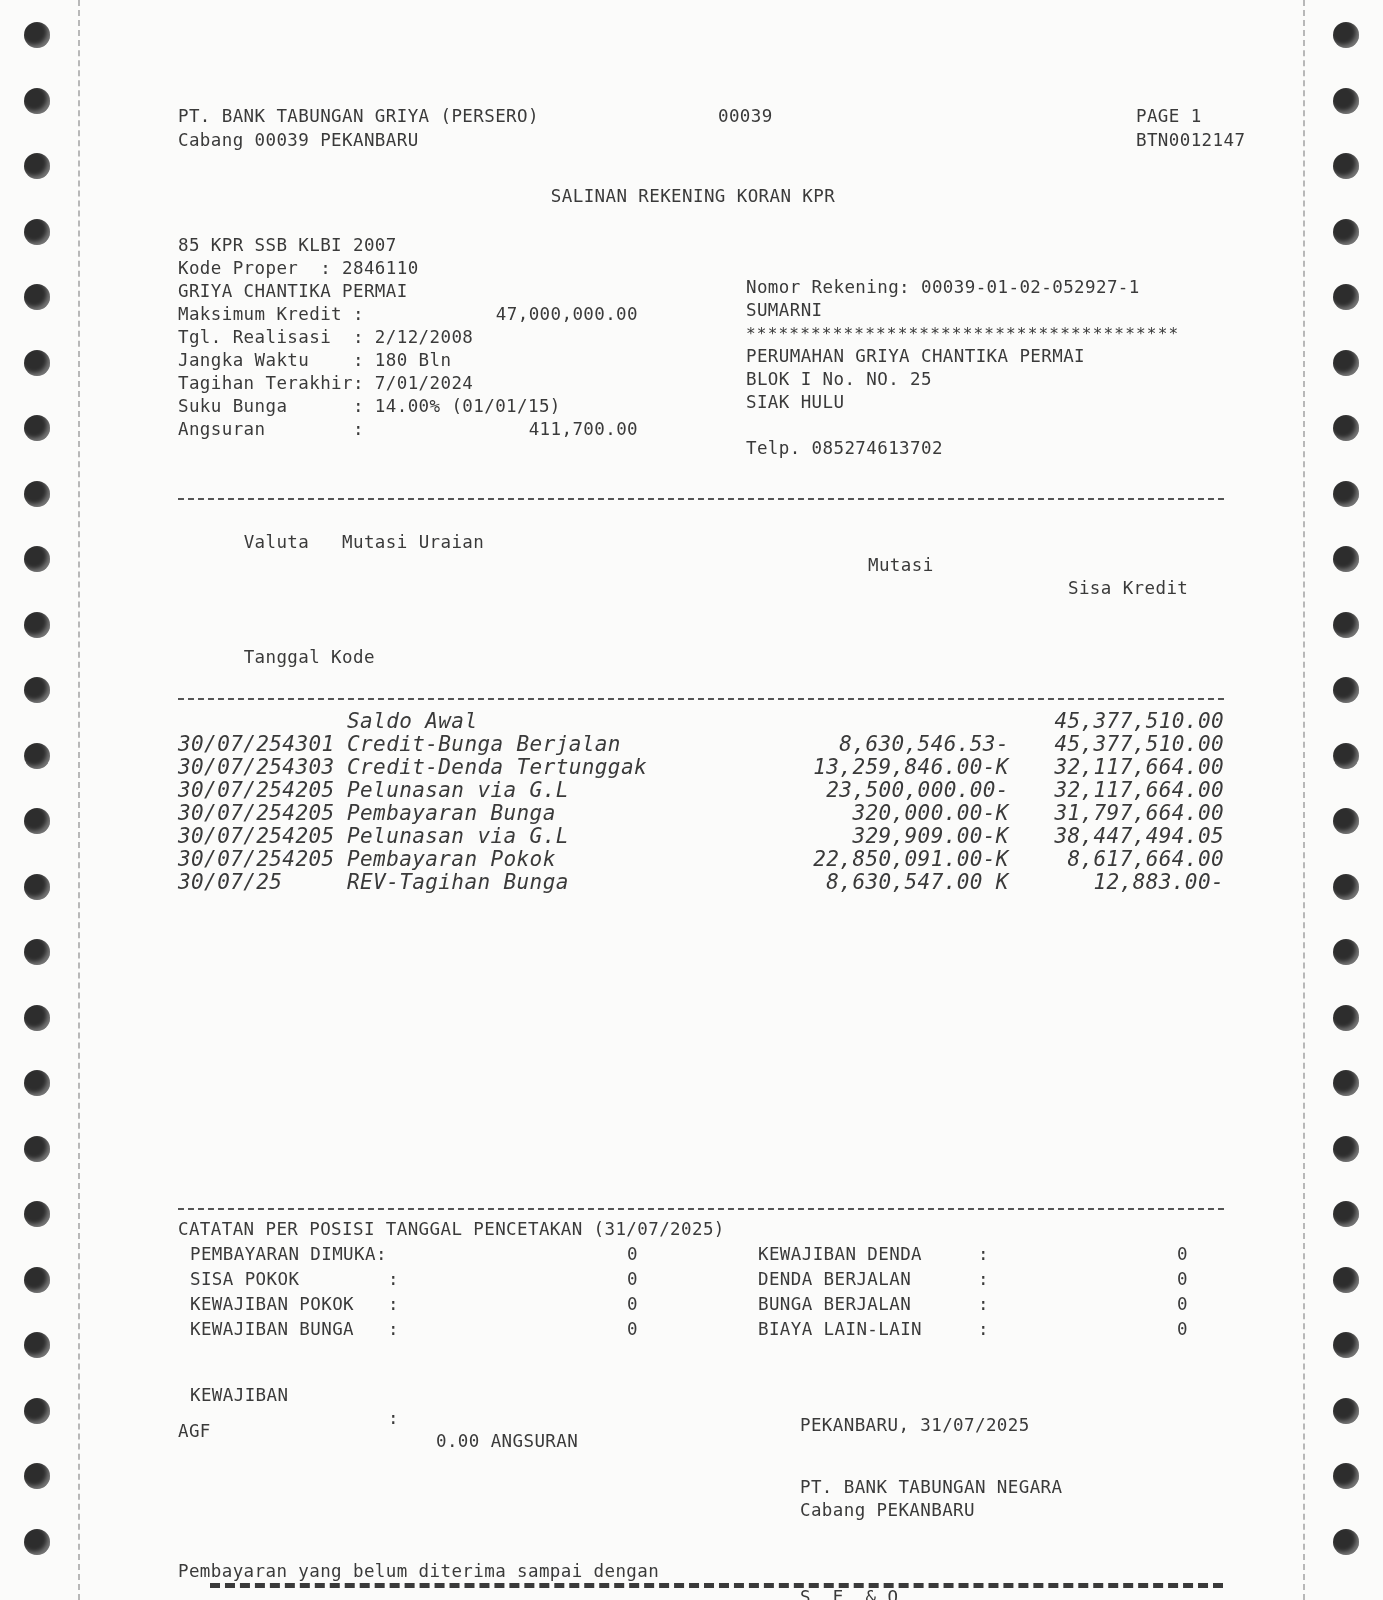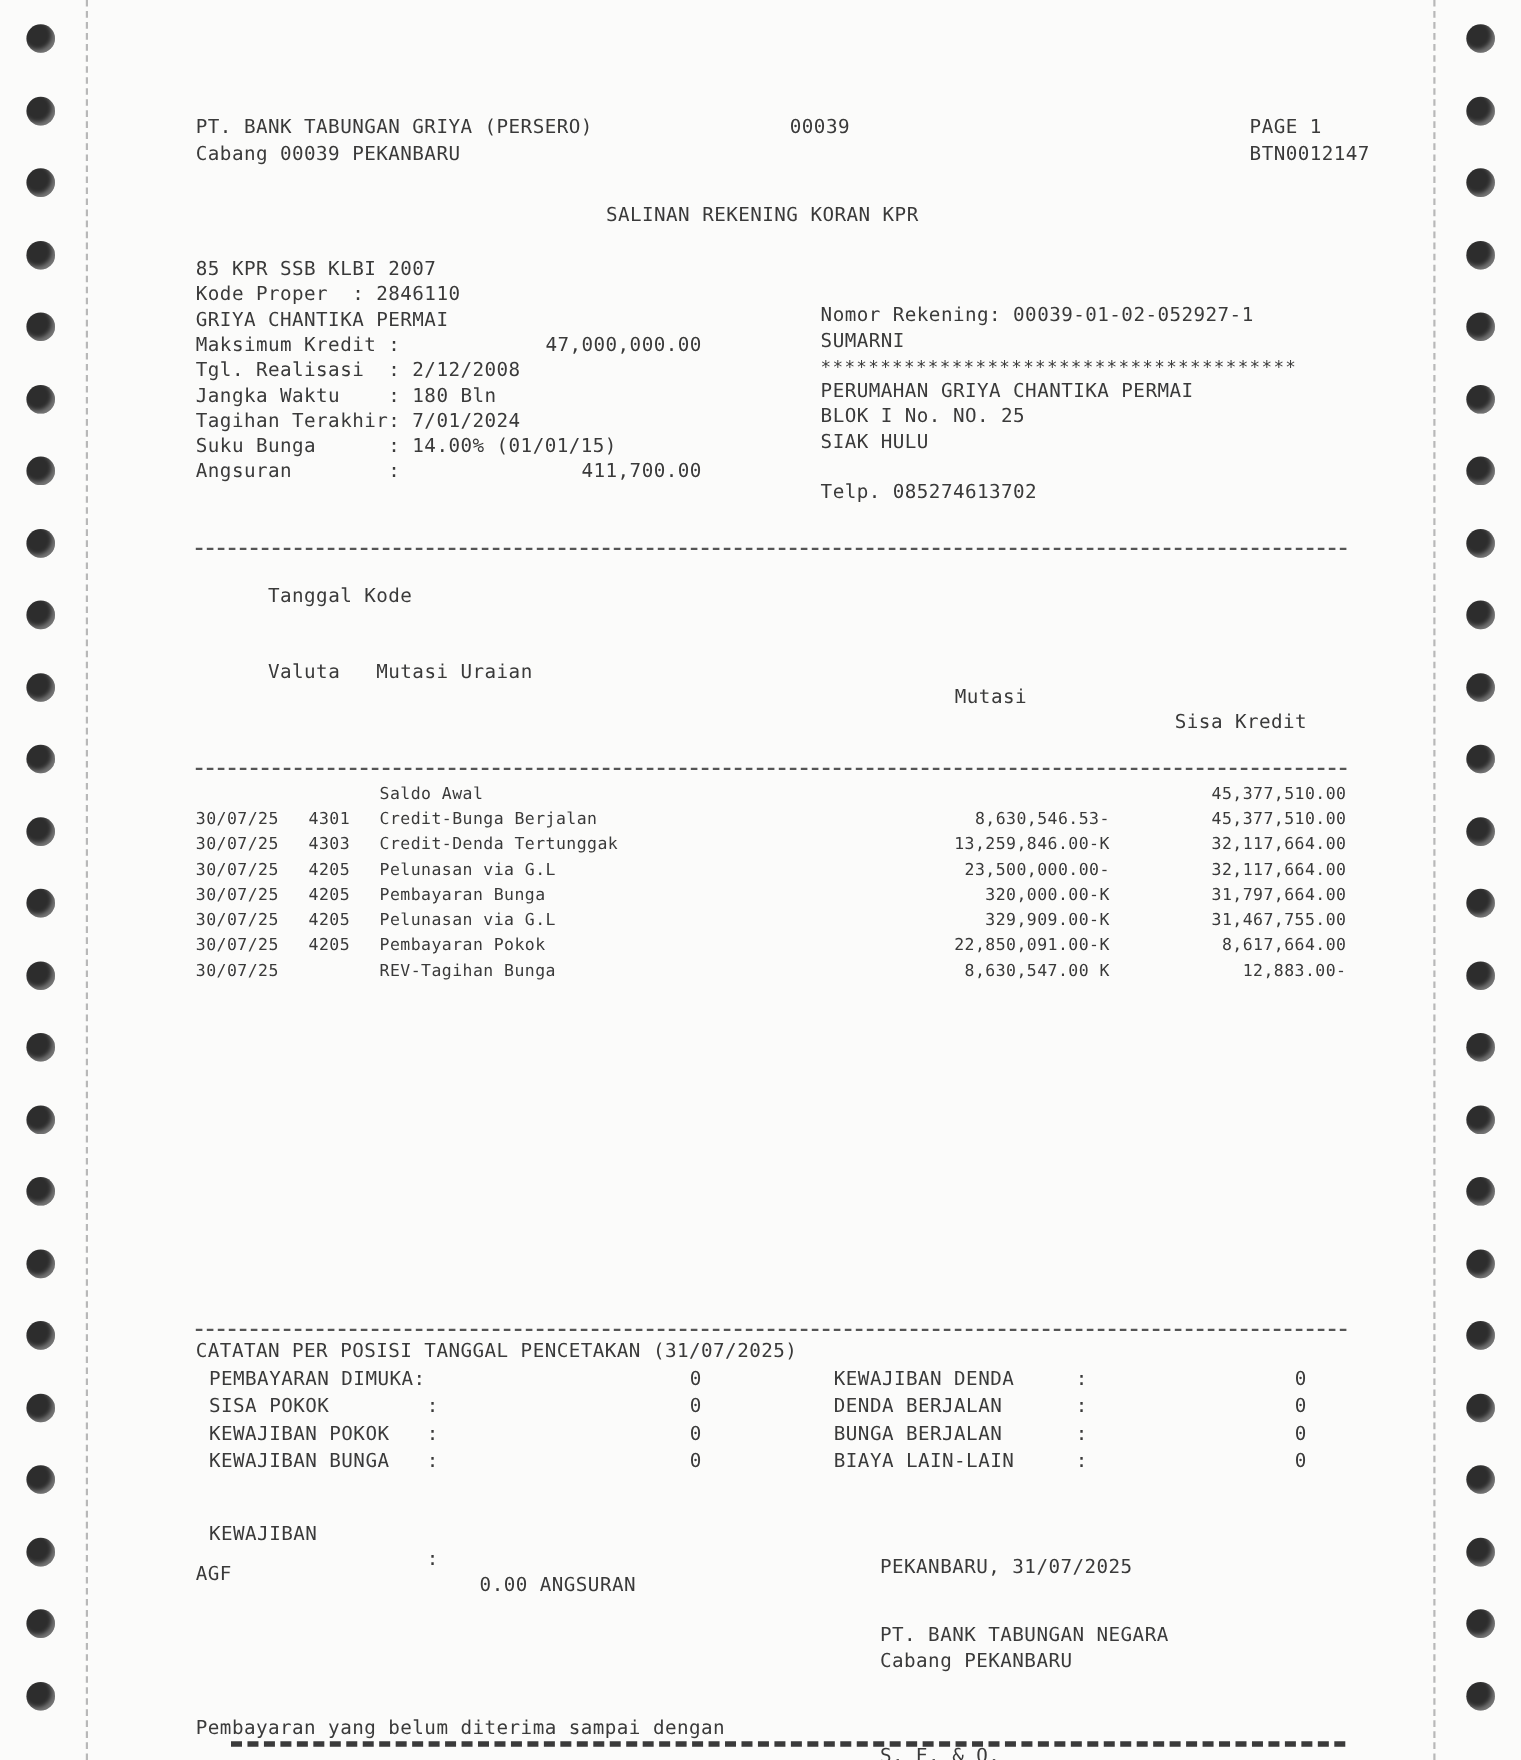--- a/index.html
+++ b/index.html
@@ -93,22 +93,23 @@
   }
   .rule.thin { margin: 6px 0 10px 0; }
 
   .tbl-head { white-space: pre; position: relative; }
   .th-mut { position: absolute; left: 690px; }
   .th-sisa { position: absolute; left: 890px; }
 
   table.txn {
     border-collapse: collapse;
     width: 1046px;
-    font-size: 15px;
+    font-size: 21px;
     line-height: 23px;
+    font-style: italic;
   }
   table.txn td {
     padding: 0;
     white-space: pre;
     vertical-align: top;
   }
   td.c-date { width: 104px; }
   td.c-code { width: 66px; }
   td.c-desc { width: 420px; }
   td.c-mut  { width: 260px; text-align: right; padding-right: 24px; }
@@ -234,26 +235,26 @@
         <div class="il-row">BLOK I No. NO. 25</div>
         <div class="il-row">SIAK HULU</div>
         <div class="il-row">&nbsp;</div>
         <div class="il-row">Telp. 085274613702</div>
       </div>
     </div>
 
     <hr class="rule">
 
     <div class="tbl-head">
-      <span>Tanggal Kode</span>
-    </div>
-    <div class="tbl-head">
       <span>Valuta</span><span>   </span><span>Mutasi</span><span> </span><span>Uraian</span>
       <span class="th-mut">Mutasi</span>
       <span class="th-sisa">Sisa Kredit</span>
+    </div>
+    <div class="tbl-head">
+      <span>Tanggal Kode</span>
     </div>
 
     <hr class="rule thin">
 
     <table class="txn">
       <tbody id="txn-body">
           <tr>
             <td class="c-date"></td>
             <td class="c-code"></td>
             <td class="c-desc">Saldo Awal</td>
@@ -286,21 +287,21 @@
             <td class="c-code">4205</td>
             <td class="c-desc">Pembayaran Bunga</td>
             <td class="c-mut">320,000.00-K</td>
             <td class="c-sisa">31,797,664.00</td>
           </tr>
           <tr>
             <td class="c-date">30/07/25</td>
             <td class="c-code">4205</td>
             <td class="c-desc">Pelunasan via G.L</td>
             <td class="c-mut">329,909.00-K</td>
-            <td class="c-sisa">31,467,755.00</td>
+            <td class="c-sisa">38,447,494.05</td>
           </tr>
           <tr>
             <td class="c-date">30/07/25</td>
             <td class="c-code">4205</td>
             <td class="c-desc">Pembayaran Pokok</td>
             <td class="c-mut">22,850,091.00-K</td>
             <td class="c-sisa">8,617,664.00</td>
           </tr>
           <tr>
             <td class="c-date">30/07/25</td>

